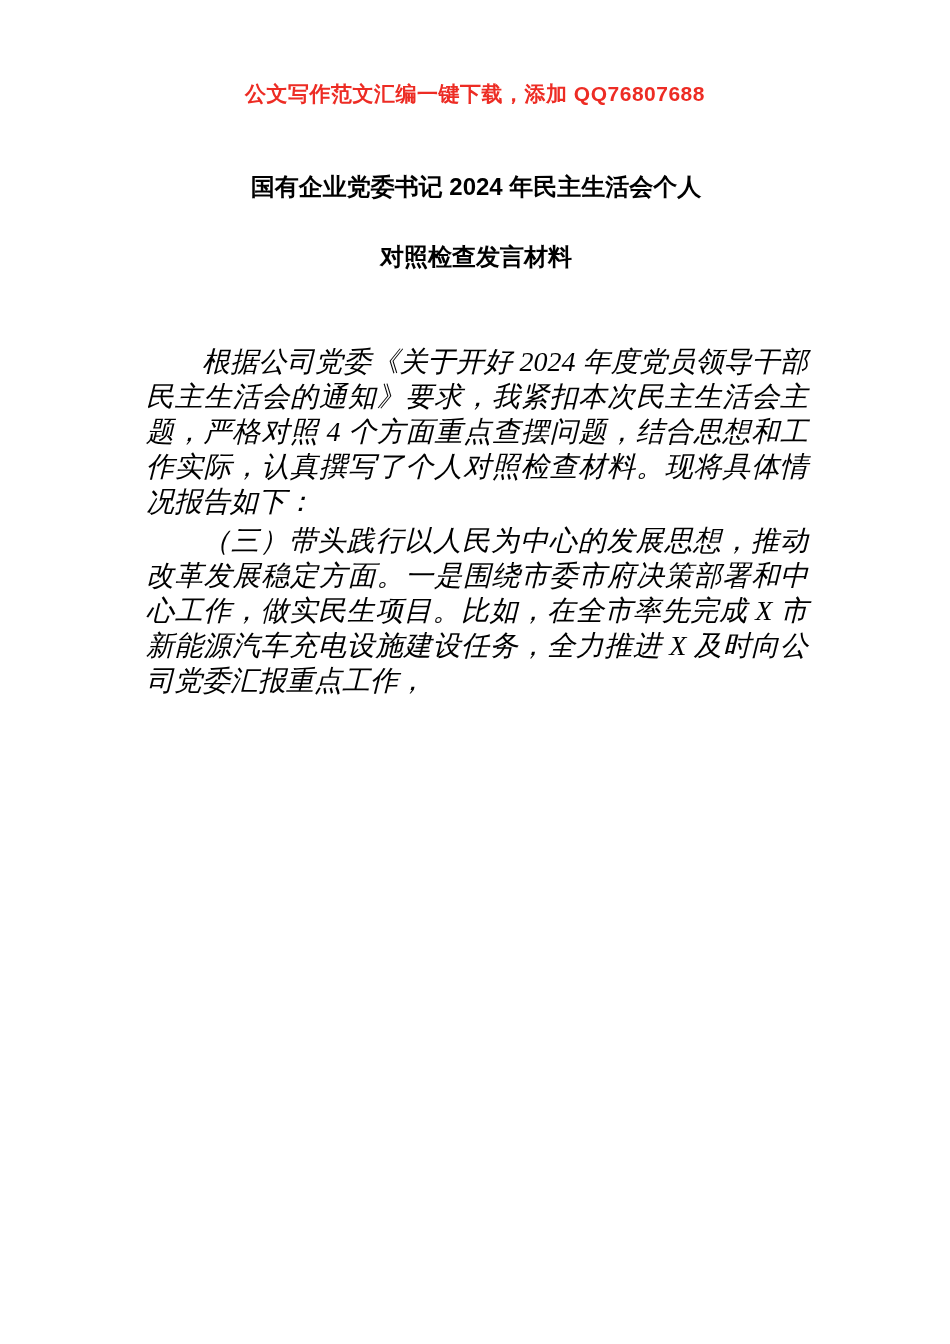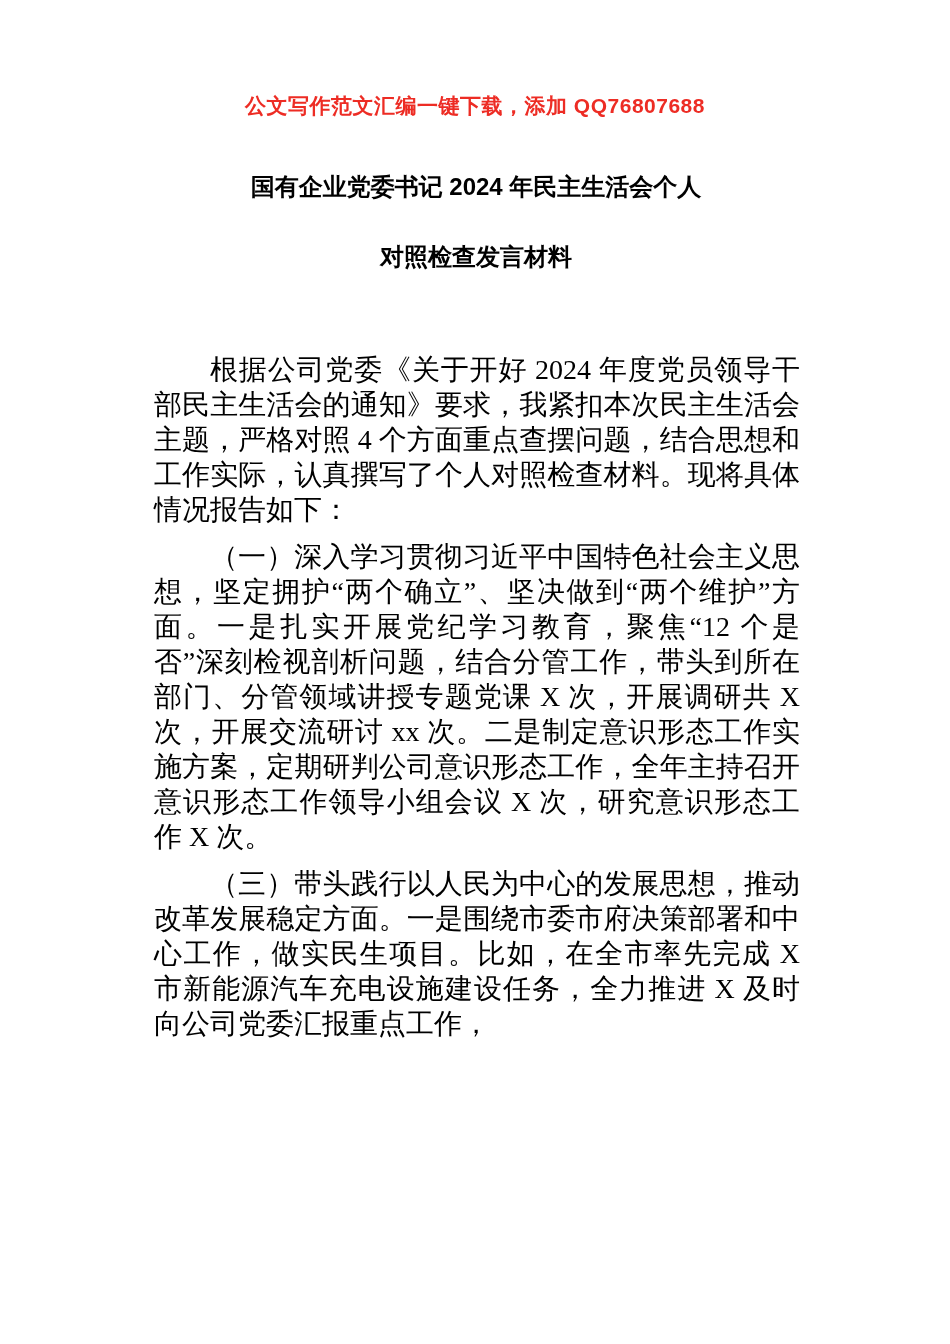--- a/index.html
+++ b/index.html
@@ -11,21 +11,21 @@
     position: relative;
     width: 950px;
     height: 1344px;
     background: #ffffff;
     overflow: hidden;
     font-family: "Liberation Serif", serif;
     color: #000000;
   }
   .notice {
     position: absolute;
-    top: 94px;
+    top: 82px;
     left: 0;
     width: 100%;
     text-align: center;
     color: #ed2c24;
     font-size: 21px;
     line-height: 24px;
     font-family: "Liberation Sans", sans-serif;
     font-weight: bold;
     letter-spacing: 0.5px;
   }
@@ -49,37 +49,37 @@
     position: absolute;
     top: 340px;
     left: 142px;
     width: 670px;
     font-size: 28px;
     line-height: 35px;
     text-align: justify;
     text-justify: inter-ideograph;
   }
   .body-text p {
-    margin: 12px;
+    margin: 4px;
     padding: 0;
     text-indent: 2em;
     word-break: break-all;
+    font-style: italic;
   }
 </style>
 </head>
 <body>
 
 <div class="page">
 
   <div class="notice">公文写作范文汇编一键下载，添加 QQ76807688</div>
 
   <h1 class="title">
     <span class="title-line">国有企业党委书记 2024 年民主生活会个人</span>
     <span class="title-line">对照检查发言材料</span>
   </h1>
 
   <div class="body-text">
       <p class="para body">根据公司党委《关于开好 2024 年度党员领导干部民主生活会的通知》要求，我紧扣本次民主生活会主题，严格对照 4 个方面重点查摆问题，结合思想和工作实际，认真撰写了个人对照检查材料。现将具体情况报告如下：</p>
-      <p class="para body">（一）深入学习贯彻习近平中国特色社会主义思想，坚定拥护“两个确立”、坚决做到“两个维护”方面。一是扎实开展党纪学习教育，聚焦“12 个是否”深刻检视剖析问题，结合分管工作，带头到所在部门、分管领域讲授专题党课 X 次，开展调研共 X 次，开展交流研讨 xx 次。二是制定意识形态工作实施方案，定期研判公司意识形态工作，全年主持召开意识形态工作领导小组会议 X 次，研究意识形态工作 X 次。</p>
       <p class="para body">（三）带头践行以人民为中心的发展思想，推动改革发展稳定方面。一是围绕市委市府决策部署和中心工作，做实民生项目。比如，在全市率先完成 X 市新能源汽车充电设施建设任务，全力推进 X 及时向公司党委汇报重点工作，</p>
     </div>
 
 </div>
 
 </body></html>

